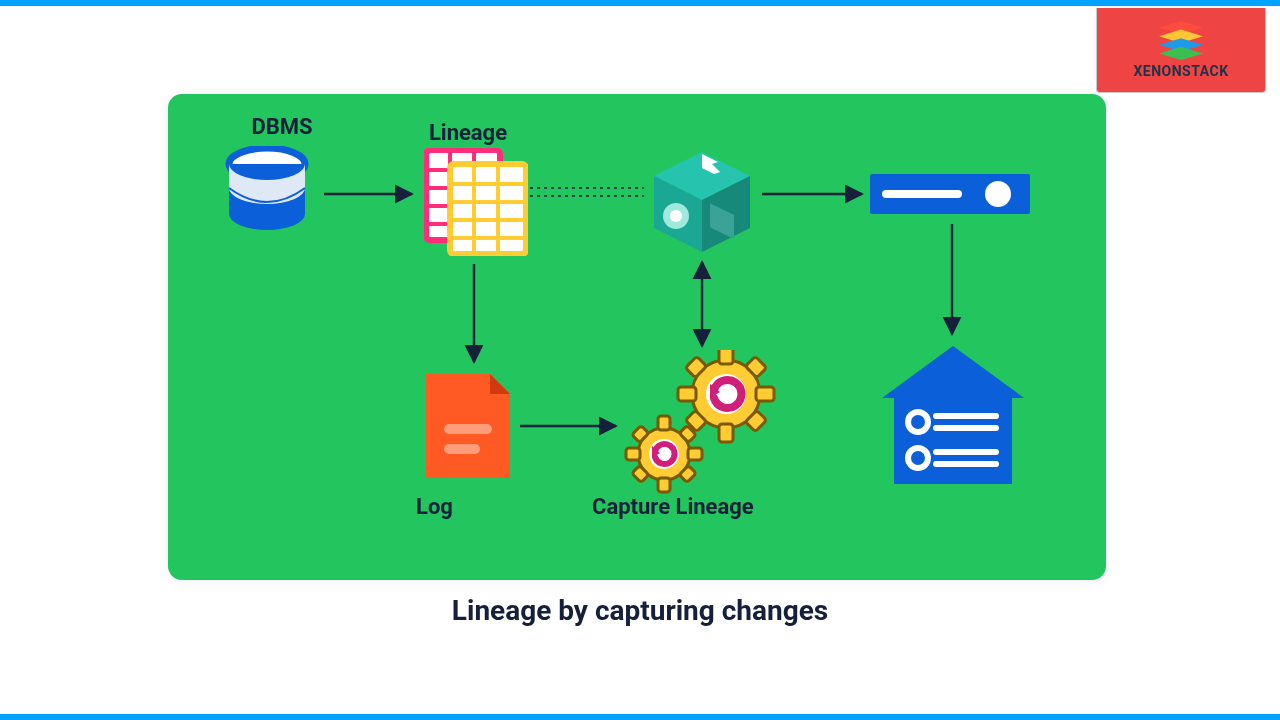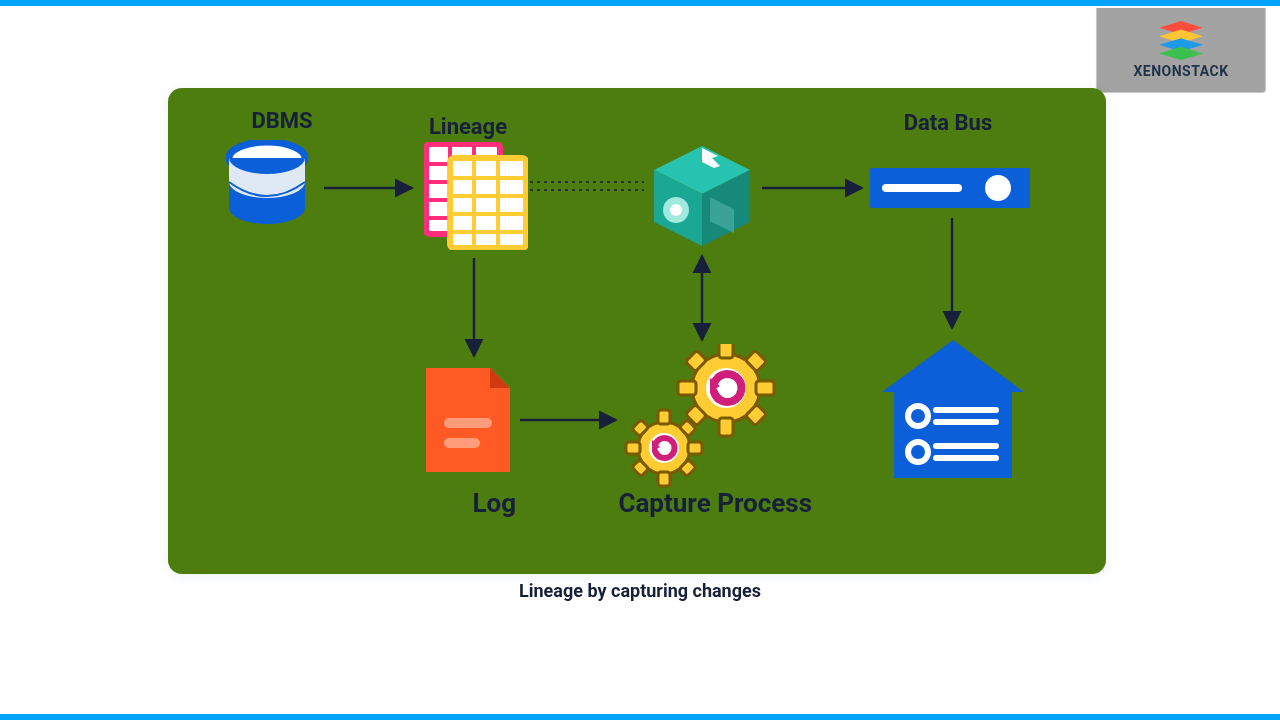--- a/index.html
+++ b/index.html
@@ -1,23 +1,23 @@
 <!DOCTYPE html>
 <html><head>
 <meta charset="utf-8">
 <style>
   html,body{margin:0;padding:0;width:1280px;height:720px;font-family:-apple-system,BlinkMacSystemFont,"Segoe UI",Roboto,Helvetica,Arial,sans-serif;background:#fff;overflow:hidden}
   .top-bar{position:absolute;left:0;right:0;top:0;height:6px;background:#00a3ff}
   .bottom-bar{position:absolute;left:0;right:0;bottom:0;height:6px;background:#00a3ff}
-  .logo-box{position:absolute;top:8px;right:14px;width:168px;height:84px;border:1px solid #c8c8c8;border-top:none;border-radius:0 0 4px 4px;background:#a3a3a3;display:flex;flex-direction:column;align-items:center;justify-content:center;box-shadow:0 0 2px rgba(0,0,0,.05)}
+  .logo-box{position:absolute;top:8px;right:14px;width:168px;height:84px;border:1px solid #c8c8c8;border-top:none;border-radius:0 0 4px 4px;background:#ef4444;display:flex;flex-direction:column;align-items:center;justify-content:center;box-shadow:0 0 2px rgba(0,0,0,.05)}
   .logo-text{font-size:14px;font-weight:700;letter-spacing:.5px;color:#1e3249;margin-top:2px}
-  .canvas{position:absolute;left:168px;top:88px;width:938px;height:486px;border-radius:14px;background:#4d7c0f;box-shadow:0 2px 12px rgba(40,80,140,.08)}
-  .caption{position:absolute;left:0;right:0;top:580px;text-align:center;font-size:18px;font-weight:700;color:#17203a}
+  .canvas{position:absolute;left:168px;top:94px;width:938px;height:486px;border-radius:14px;background:#22c55e;box-shadow:0 2px 12px rgba(40,80,140,.08)}
+  .caption{position:absolute;left:0;right:0;top:594px;text-align:center;font-size:28px;font-weight:700;color:#17203a}
   .node-label{position:absolute;font-size:22px;font-weight:700;color:#17203a;text-align:center}
-  .below-label{position:absolute;font-size:26px;font-weight:700;color:#17203a;text-align:right}
+  .below-label{position:absolute;font-size:22px;font-weight:700;color:#17203a;text-align:left}
   
   .dbms-lbl{left:54px;top:20px;width:120px}
   .tables-lbl{left:240px;top:26px;width:120px}
   .changes-lbl{left:430px;top:22px;width:200px}
   .bus-lbl{left:700px;top:22px;width:160px}
   .log-lbl{left:248px;top:400px;width:100px}
   .cap-lbl{left:424px;top:400px;width:220px}
   .dw-lbl{left:680px;top:400px;width:200px}
   svg.flow{position:absolute;left:0;top:0;width:938px;height:486px;pointer-events:none}
   .icon{position:absolute}
@@ -35,23 +35,22 @@
     <polygon points="25,18 48,25 25,32 2,25" fill="#1e9be8"></polygon>
     <polygon points="25,27 48,34 25,41 2,34" fill="#3bbf4e"></polygon>
   </svg>
   <div class="logo-text">XENONSTACK</div>
 </div>
 
 <div class="canvas">
 
   <div class="node-label dbms-lbl">DBMS</div>
   <div class="node-label tables-lbl">Lineage</div>
-  <div class="node-label bus-lbl">Data Bus</div>
   <div class="below-label log-lbl">Log</div>
-  <div class="below-label cap-lbl">Capture Process</div>
+  <div class="below-label cap-lbl">Capture Lineage</div>
 
   <div class="icon" style="left:54px;top:52px">
     <svg width="90" height="98" viewBox="0 0 90 98">
       <ellipse cx="45" cy="18" rx="38" ry="16" fill="#fff" stroke="#0b5fd9" stroke-width="7"></ellipse>
       <path d="M7 18 v50 a38 16 0 0 0 76 0 v-50" fill="#0b5fd9"></path>
       <path d="M7 18 a38 16 0 0 0 76 0 v24 a38 16 0 0 1 -76 0 z" fill="#dfe9f5"></path>
       <path d="M7 42 q38 28 76 0" fill="none" stroke="#0b5fd9" stroke-width="2"></path>
     </svg>
   </div>
 

